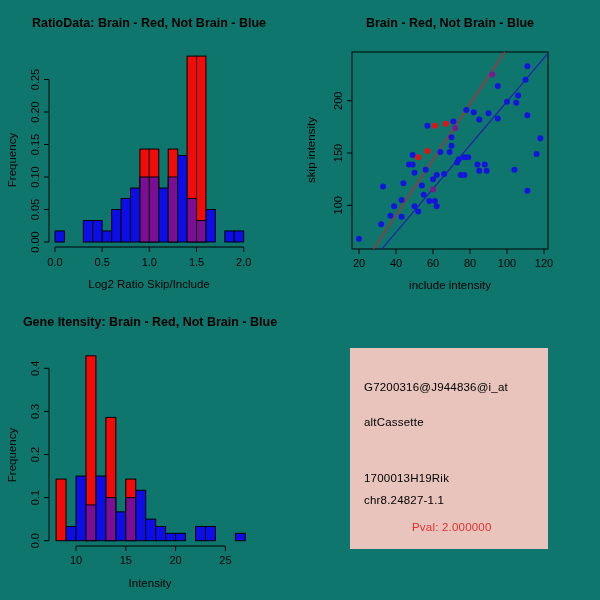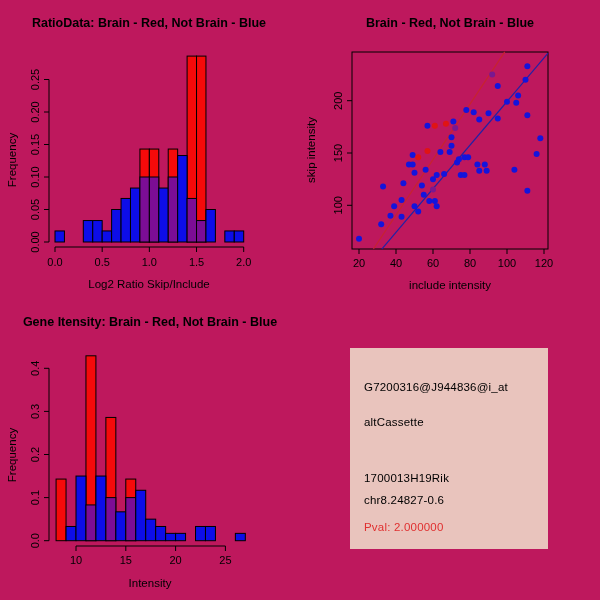--- a/index.html
+++ b/index.html
@@ -1,16 +1,16 @@
 <!DOCTYPE html>
 <html><head>
 <meta charset="utf-8">
 <style>
   html,body{margin:0;padding:0;background:#ffffff;}
-  #stage{position:relative;width:600px;height:600px;background:#be185d;overflow:hidden;
+  #stage{position:relative;width:600px;height:600px;background:#0f766e;overflow:hidden;
          font-family:"Liberation Sans",sans-serif;}
   .panel{position:absolute;width:300px;height:300px;}
   svg text{font-family:"Liberation Sans",sans-serif;fill:#000;}
   .info-box{position:absolute;left:50px;top:48px;width:198px;height:201px;}
   .iline{position:absolute;left:14px;font-size:11.5px;color:#000;white-space:nowrap;letter-spacing:0.2px;}
 </style>
 </head>
 <body>
 
 <div id="stage">
@@ -196,17 +196,17 @@
       <rect x="195.52" y="226.47699999999998" width="9.96" height="14.223000000000013" fill="#0D0DE8" stroke="#000" stroke-width="1"></rect>
       <rect x="205.48000000000002" y="226.47699999999998" width="9.96" height="14.223000000000013" fill="#0D0DE8" stroke="#000" stroke-width="1"></rect>
       <rect x="235.36" y="233.373" width="9.96" height="7.326999999999998" fill="#0D0DE8" stroke="#000" stroke-width="1"></rect>
     </svg>
 
   <div class="panel" style="left:300px;top:300px">
     <div class="info-box" id="info-box" style="background: rgb(233, 196, 189);">
       <div class="iline" style="top:33px">G7200316@J944836@i_at</div>
       <div class="iline" style="top:68px">altCassette</div>
       <div class="iline" style="top:124px">1700013H19Rik</div>
-      <div class="iline" style="top:146px">chr8.24827-0.6</div>
-      <div class="iline" id="pval-line" style="top: 173px; color: rgb(224, 48, 48);">Pval: 2.000000</div>
+      <div class="iline" style="top:146px">chr8.24827-1.1</div>
+      <div class="iline" id="pval-line" style="top: 173px; color: rgb(224, 48, 48); margin-left: 48px;">Pval: 2.000000</div>
     </div>
   </div>
 </div>
 
 </body></html>

